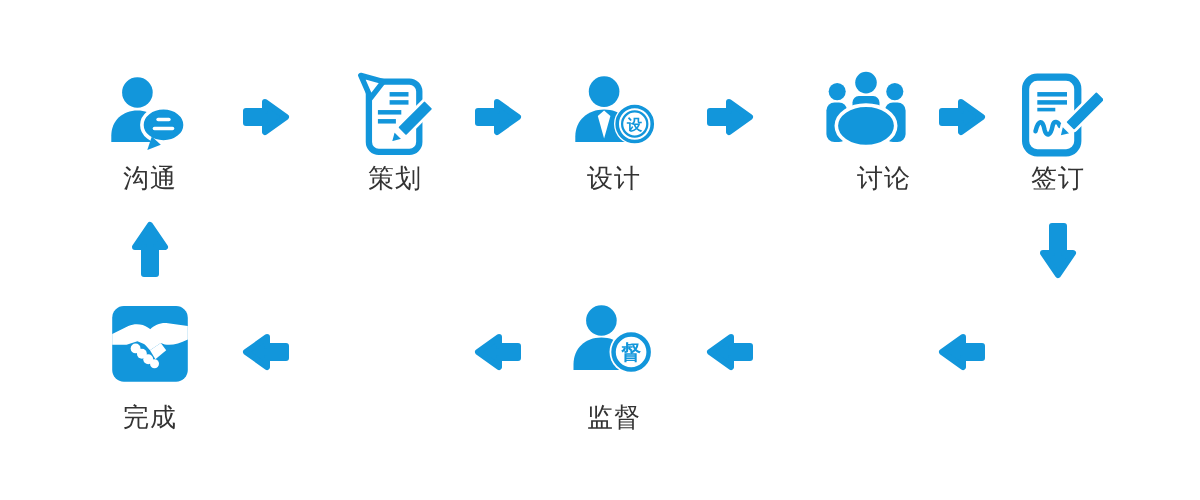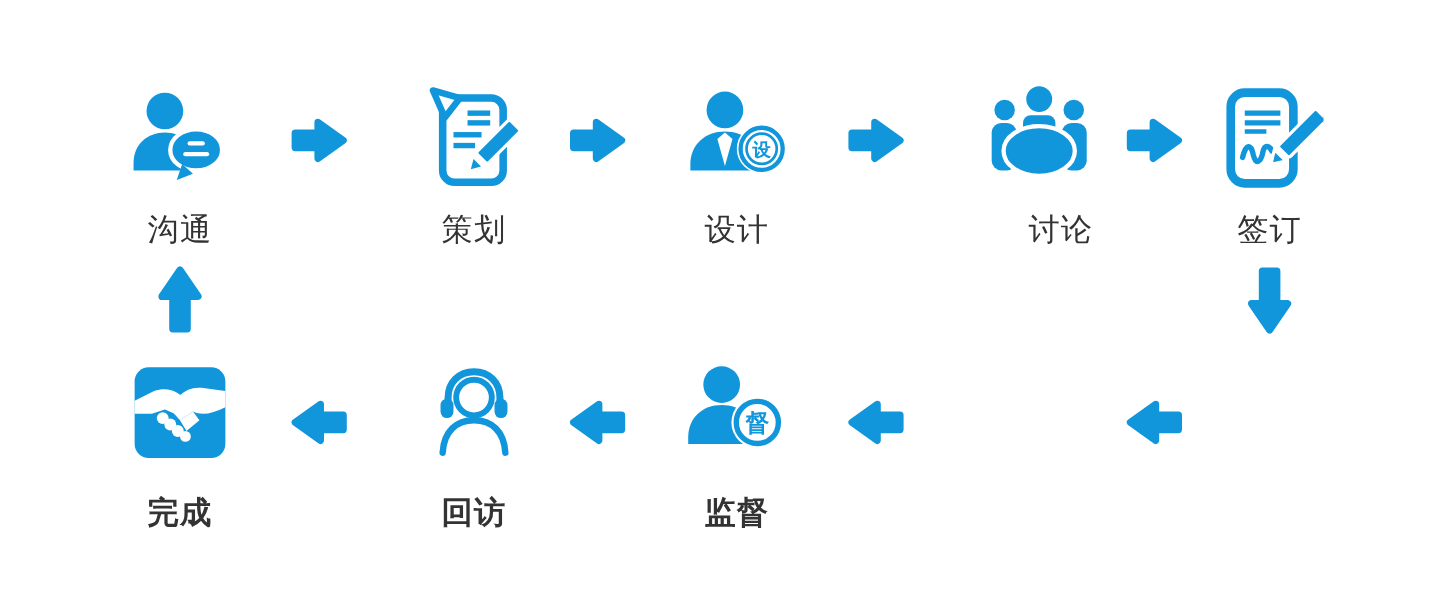--- a/index.html
+++ b/index.html
@@ -12,22 +12,22 @@
   .step {
     position:absolute; width:130px; display:flex; flex-direction:column;
     align-items:center; color:var(--accent);
   }
   .step .icon { width:90px; height:90px; }
   .step .icon svg { width:100%; height:100%; display:block; }
   .step .label {
     color:var(--label); font-size:26px; line-height:30px; letter-spacing:1px;
     white-space:nowrap;
   }
-  .row-top .label { margin-top:16px; }
-  .row-bottom .label { margin-top:24px;font-weight:bold; }
+  .row-top .label { margin-top:4px;font-family:Liberation Serif, serif; }
+  .row-bottom .label { margin-top:14px; }
   .arrow { position:absolute; color:var(--accent); }
   .arrow svg { display:block; width:100%; height:100%; }
   .arrow-h { width:48px; height:40px; }
   .arrow-v { width:40px; height:58px; }
   
   .c1 { left:85px; } .c2 { left:330px; } .c3 { left:549px; } .c4 { left:781px;align-items:flex-end; } .c5 { left:993px; }
   .row-top { top:70px; }
   .row-bottom { top:298px; }
   .ar-t { top:97px; } .ar-b { top:332px; }
   .ax1 { left:242px; } .ax2 { left:474px; } .ax3 { left:706px; } .ax4 { left:938px; }
@@ -171,32 +171,20 @@
     </div>
     <div class="label">完成</div>
   </div>
 
   <div class="arrow arrow-h ar-b ax1">
     <svg viewBox="0 0 48 40">
         <polygon points="44,14 25,14 25,5 4,20 25,35 25,26 44,26" fill="currentColor" stroke="currentColor" stroke-width="6" stroke-linejoin="round"></polygon>
       </svg>
   </div>
 
-  <div class="step row-bottom c2">
-    <div class="icon">
-      <svg viewBox="0 0 100 100">
-        <circle cx="50" cy="37" r="16.5" fill="none" stroke="currentColor" stroke-width="5.5"></circle>
-        <path d="M21,88 c1,-20 13,-30 29,-30 c16,0 28,10 29,30" fill="none" stroke="currentColor" stroke-width="6" stroke-linecap="round"></path>
-        <path d="M26,44 v-7 c0,-14 10,-24 24,-24 c14,0 24,10 24,24 v7" fill="none" stroke="currentColor" stroke-width="6.5" stroke-linecap="round"></path>
-        <rect x="19" y="38" width="12" height="18" rx="6" fill="currentColor"></rect>
-        <rect x="69" y="38" width="12" height="18" rx="6" fill="currentColor"></rect>
-      </svg>
-    </div>
-    <div class="label">回访</div>
-  </div>
 
   <div class="arrow arrow-h ar-b ax2">
     <svg viewBox="0 0 48 40">
         <polygon points="44,14 25,14 25,5 4,20 25,35 25,26 44,26" fill="currentColor" stroke="currentColor" stroke-width="6" stroke-linejoin="round"></polygon>
       </svg>
   </div>
 
   <div class="step row-bottom c3">
     <div class="icon">
       <svg viewBox="0 0 100 100">

